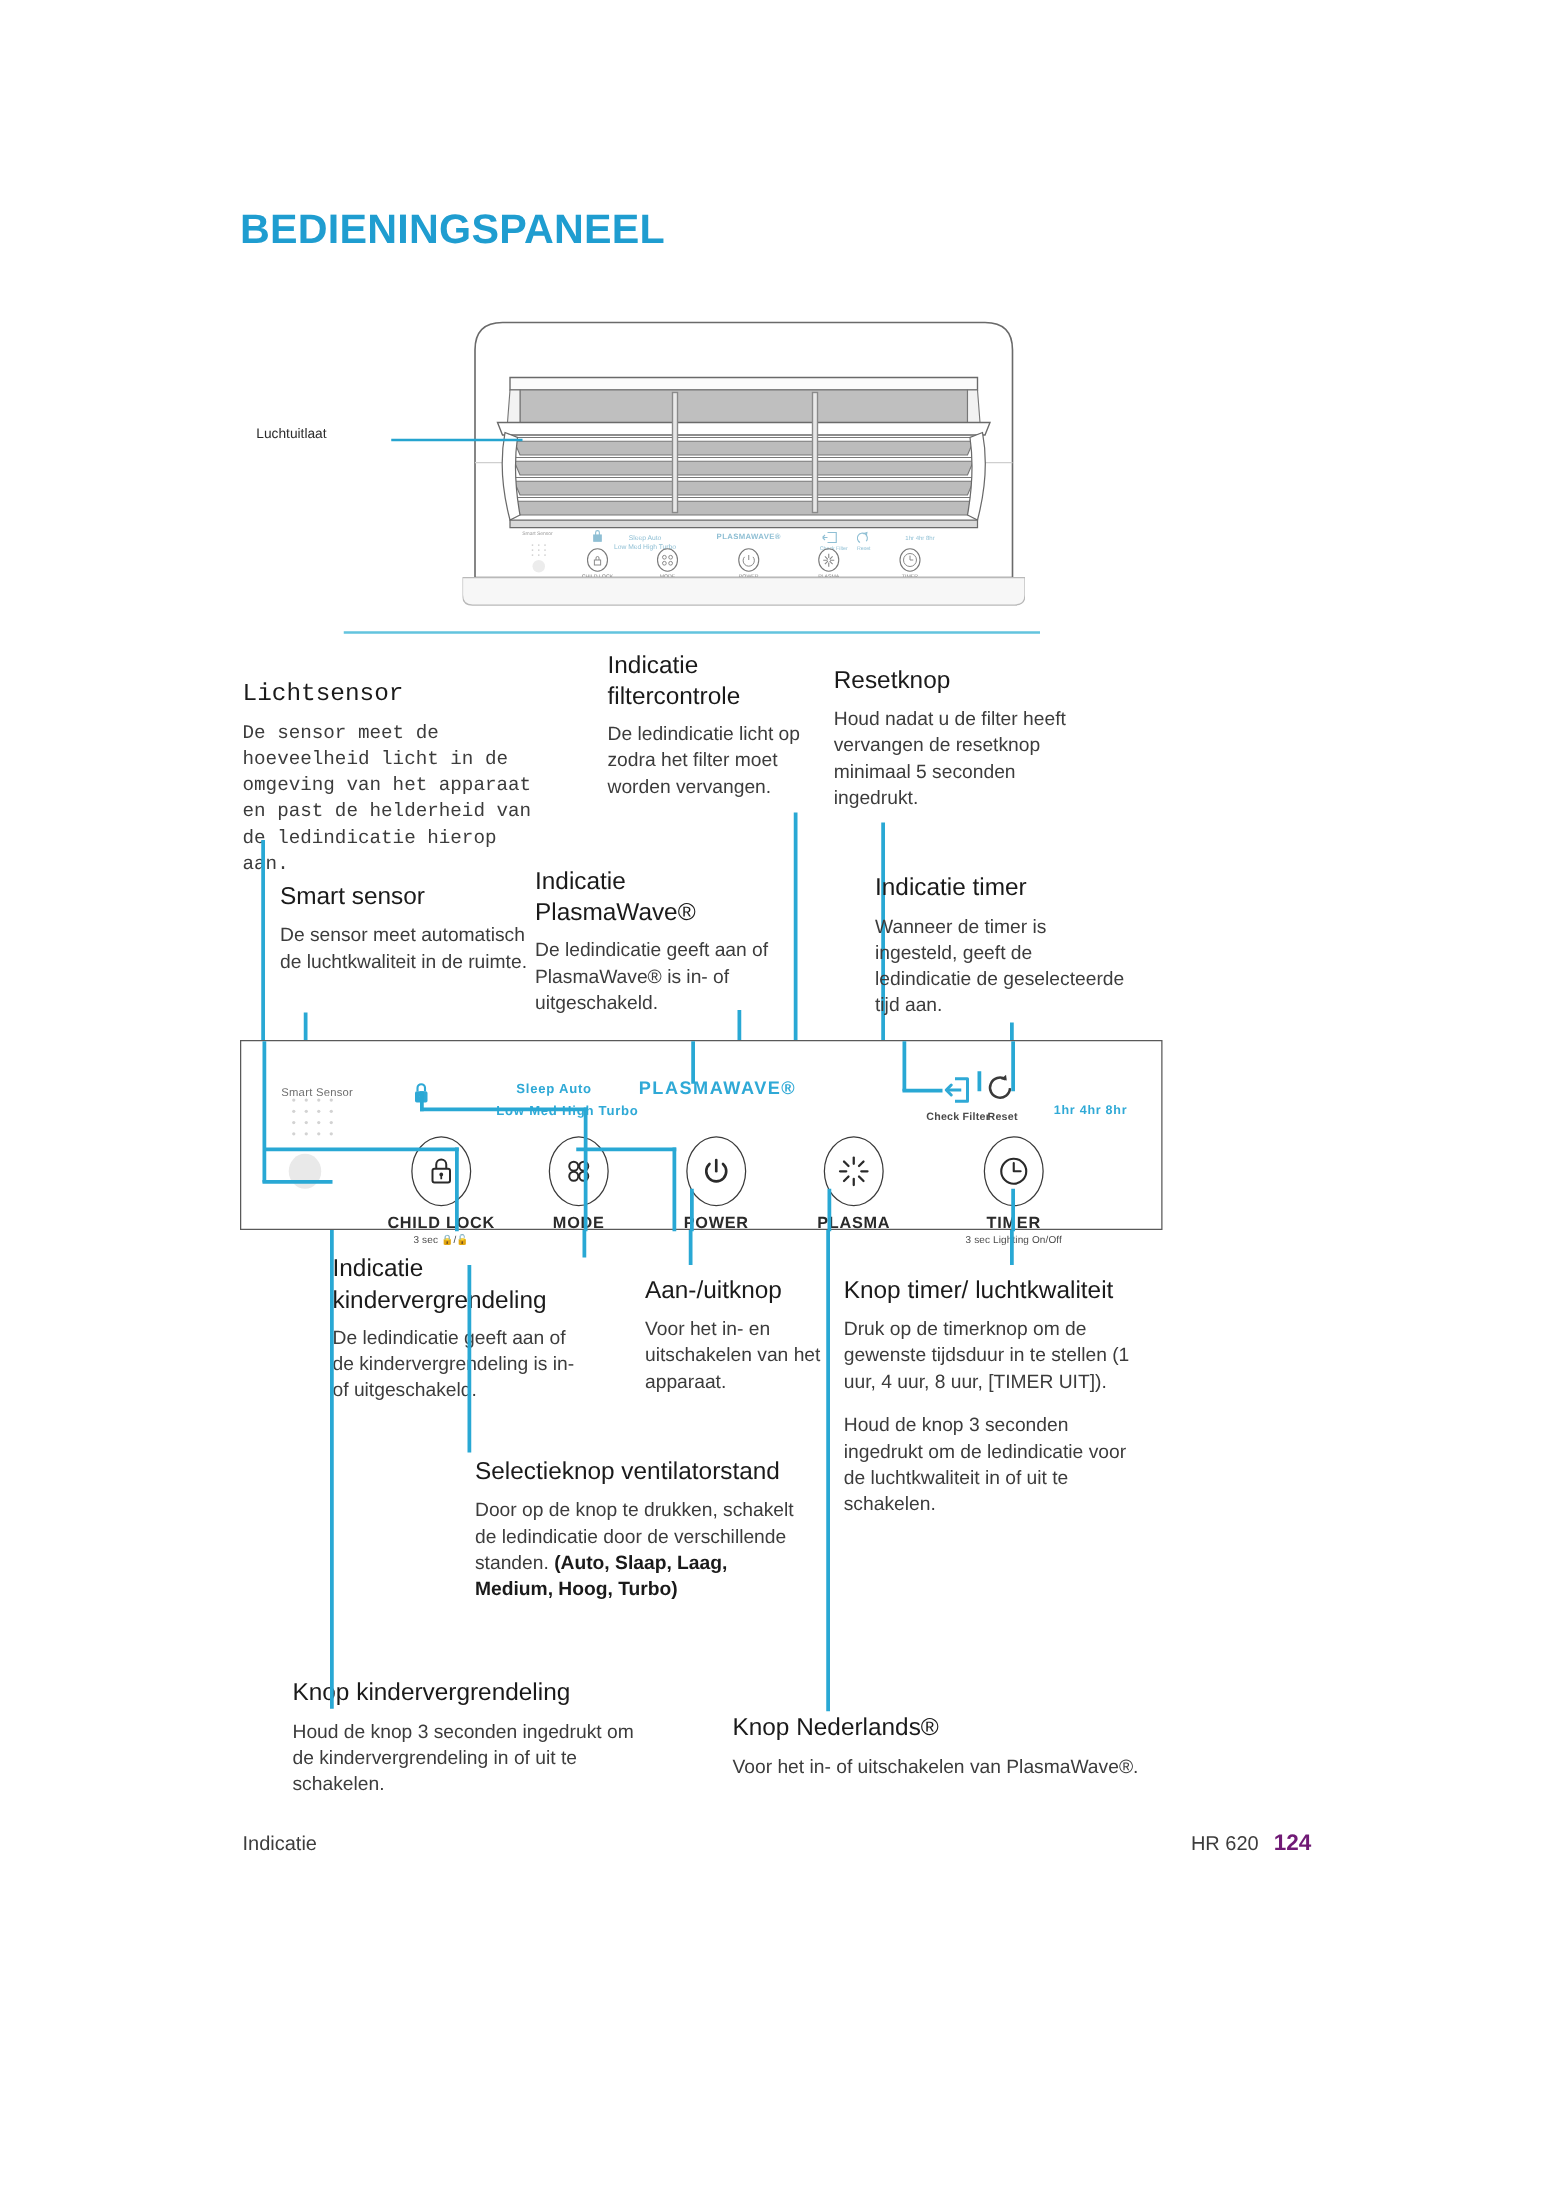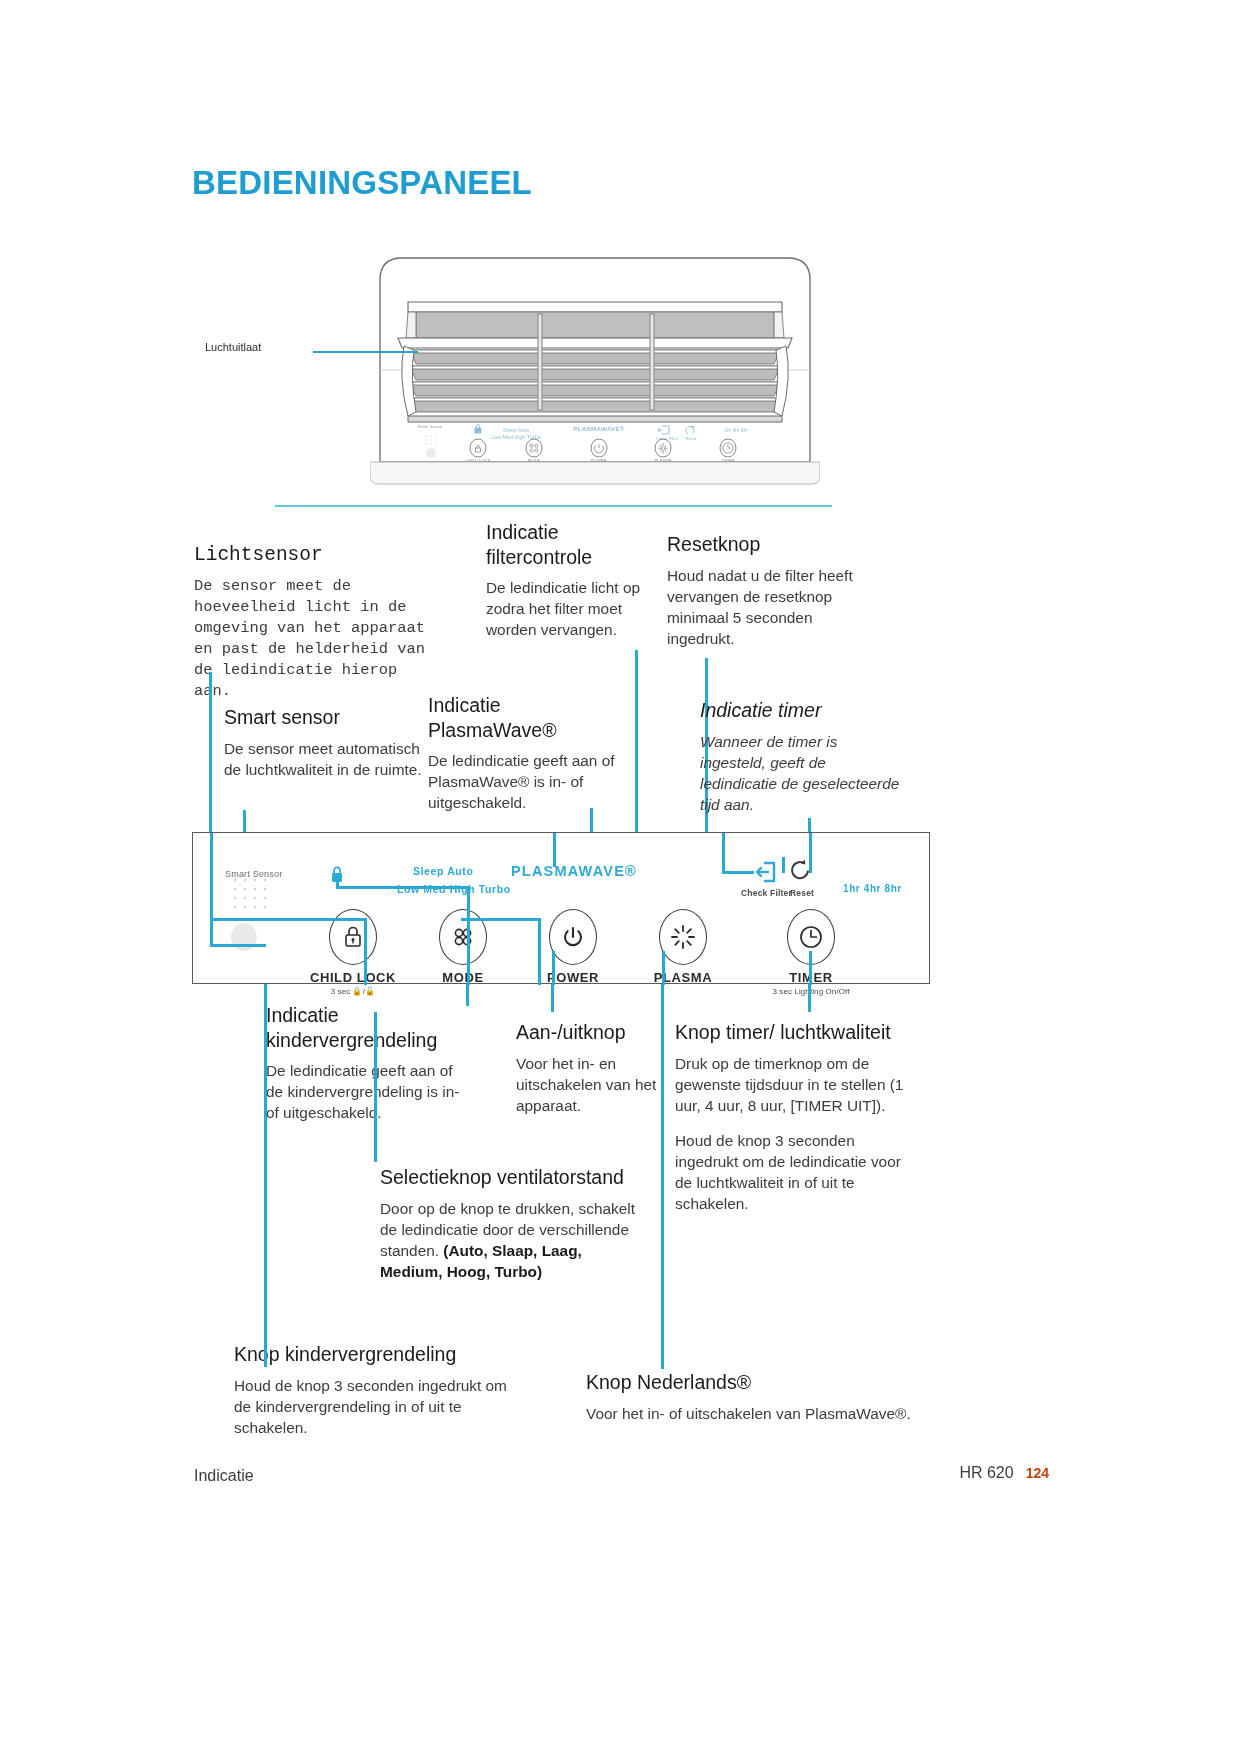--- a/index.html
+++ b/index.html
@@ -161,23 +161,23 @@
   .footer-right {
     position: absolute;
     right: 192px; top: 1464px;
     font-size: 16px;
     color: #3c3c3c;
     display: flex;
     align-items: baseline;
     gap: 12px;
   }
   .footer-pageno {
-    font-size: 14px;
+    font-size: 18px;
     font-weight: bold;
-    color: #c2410c;
+    color: #701a75;
   }
 </style>
 </head>
 <body>
 
 <div class="page">
 
   <div class="page-title">BEDIENINGSPANEEL</div>
 
   <div class="device-illus">
@@ -316,21 +316,21 @@
     <p>De sensor meet automatisch de luchtkwaliteit in de ruimte.</p>
   </div>
   <div class="lead lead-v" style="left:243px; top:810px; height:128px;"></div>
 
   <div class="callout" style="left:428px; top:693px; width:205px;">
     <h3>Indicatie PlasmaWave®</h3>
     <p>De ledindicatie geeft aan of PlasmaWave® is in- of uitgeschakeld.</p>
   </div>
   <div class="lead lead-v" style="left:590px; top:808px; height:58px;"></div>
 
-  <div class="callout" style="left:700px; top:698px; width:200px;font-style:italic;">
+  <div class="callout" style="left:700px; top:698px; width:200px;">
     <h3>Indicatie timer</h3>
     <p>Wanneer de timer is ingesteld, geeft de ledindicatie de geselecteerde tijd aan.</p>
   </div>
   <div class="lead lead-v" style="left:808px; top:818px; height:52px;"></div>
 
   <div class="panel">
     <div class="panel-inner">
 
       <div class="pn-text-dark" style="left:32px; top:36px; color:#6e6e6e; font-weight:normal; font-size:9px;">Smart Sensor</div>
       <div class="smart-sensor-dots">

